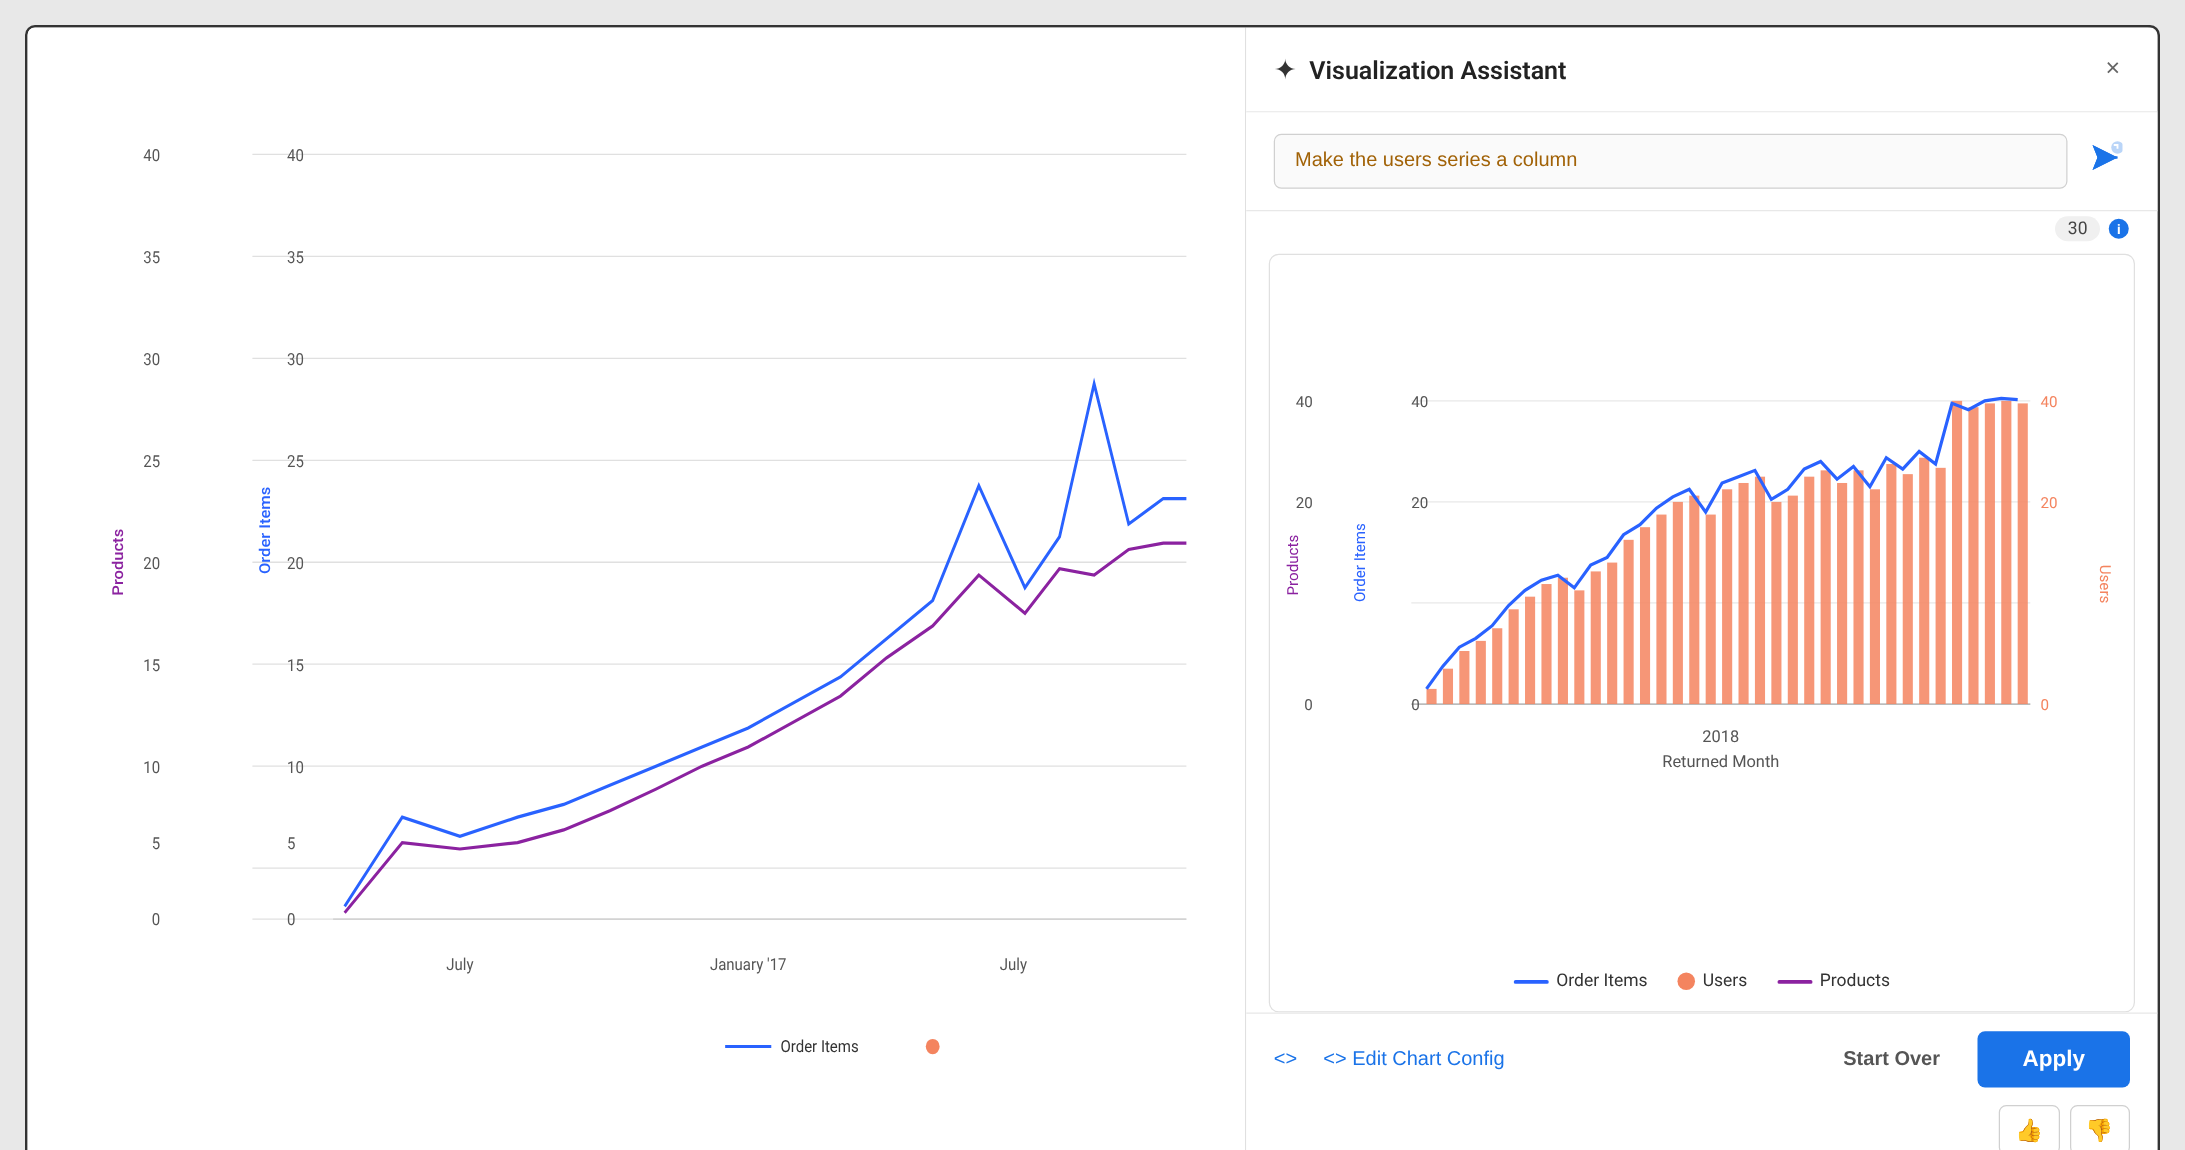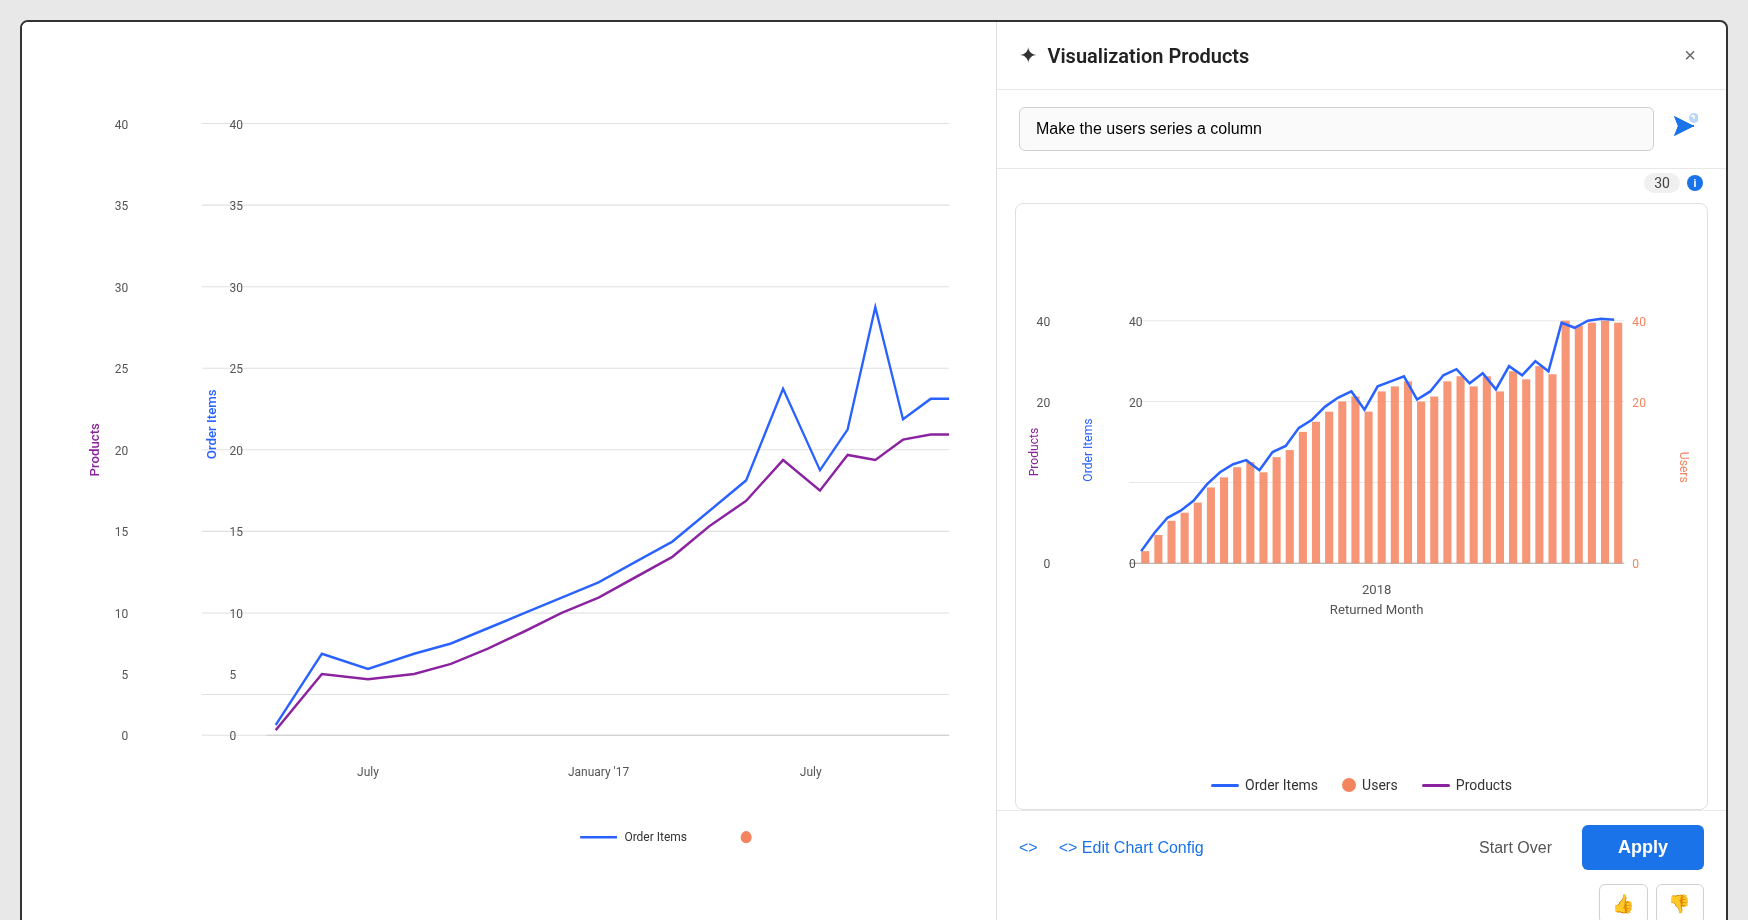--- a/index.html
+++ b/index.html
@@ -82,21 +82,21 @@
       align-items: center;
       gap: 10px;
       background: #fff;
     }
     .prompt-input {
       flex: 1;
       border: 1px solid #d0d0d0;
       border-radius: 6px;
       padding: 12px 16px;
       font-size: 16px;
-      color: #000000;
+      color: #a16207;
       outline: none;
       background: #fafafa;
     }
     .send-btn {
       background: none;
       border: none;
       cursor: pointer;
       padding: 6px;
       color: #1a73e8;
       font-size: 22px;
@@ -189,21 +189,21 @@
       display: flex;
       align-items: center;
       gap: 14px;
     }
     .start-over-btn {
       background: none;
       border: none;
       cursor: pointer;
       font-size: 16px;
       color: #555;
-      font-weight: 400;
+      font-weight: 700;
       padding: 10px 16px;
     }
     .apply-btn {
       background: #1a73e8;
       border: none;
       cursor: pointer;
       color: #fff;
       font-size: 18px;
       font-weight: 600;
       padding: 12px 36px;
@@ -293,21 +293,21 @@
 
       <circle cx="720" cy="780" r="6" fill="#f4845f"></circle>
     </svg>
   </div>
 
   <div class="assistant-panel">
 
     <div class="panel-header">
       <div class="panel-title-group">
         <span class="panel-icon">✦</span>
-        <span class="panel-title">Visualization Products</span>
+        <span class="panel-title">Visualization Assistant</span>
       </div>
       <button class="close-btn">
         <span>×</span>
       </button>
     </div>
 
     <div class="input-row">
       <input class="prompt-input" value="Make the users series a column" placeholder="Ask about visualization..." style="">
       <button class="send-btn">
         

